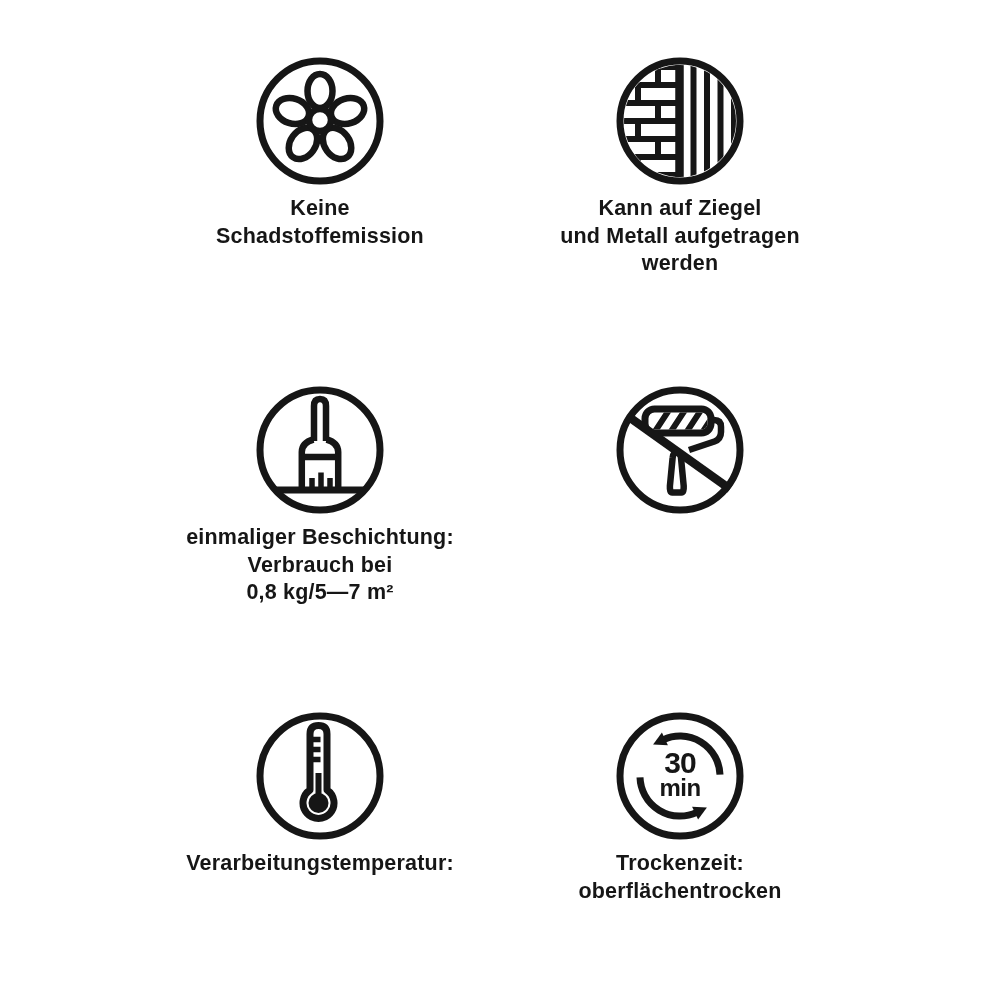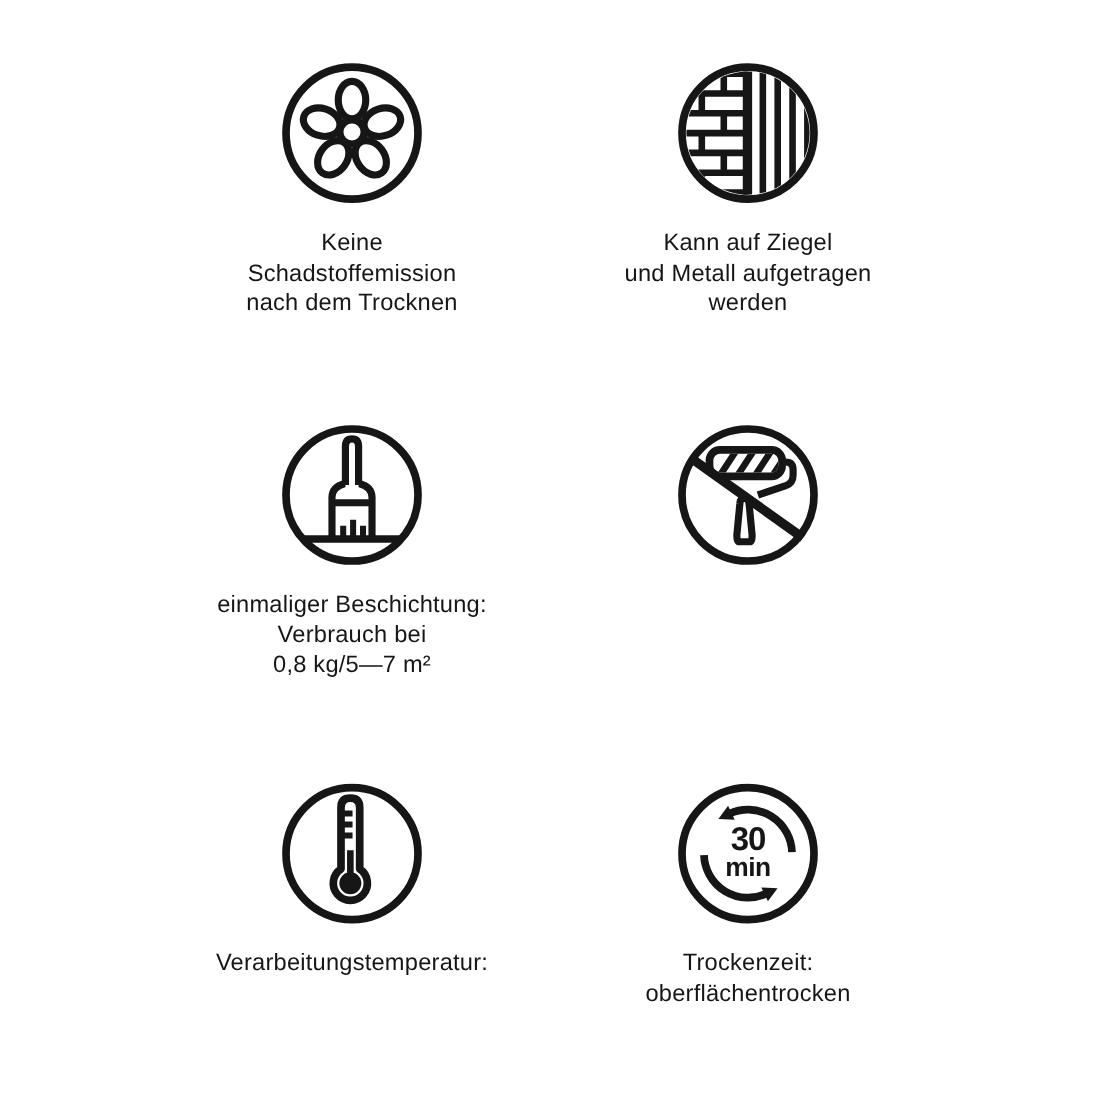--- a/index.html
+++ b/index.html
@@ -15,22 +15,22 @@
   }
   .c0{left:120px;top:57px}
   .c1{left:480px;top:57px}
   .c2{left:120px;top:386px}
   .c3{left:480px;top:386px}
   .c4{left:120px;top:712px}
   .c5{left:480px;top:712px}
   .icon{width:128px;height:128px;display:block;}
   .icon svg{width:128px;height:128px;display:block;color:var(--ink,#161616);}
   .caption{
-    margin-top:22px;text-align:center;
-    font-size:21.5px;line-height:27.5px;font-weight:400;
+    margin-top:10px;text-align:center;
+    font-size:21.5px;line-height:27.5px;font-weight:700;
     color:var(--ink,#161616);letter-spacing:.2px;white-space:nowrap;
   }
   .it30{font:700 30px "Liberation Sans",sans-serif;letter-spacing:-1px;}
   .itmin{font:700 24px "Liberation Sans",sans-serif;letter-spacing:-0.5px;}
 </style>
 </head>
 <body>
 
 <div class="stage">
 
@@ -44,21 +44,20 @@
           <ellipse cx="64" cy="34" rx="12.5" ry="17" transform="rotate(144 64 63)"></ellipse>
           <ellipse cx="64" cy="34" rx="12.5" ry="17" transform="rotate(216 64 63)"></ellipse>
           <ellipse cx="64" cy="34" rx="12.5" ry="17" transform="rotate(288 64 63)"></ellipse>
         </g>
         <circle cx="64" cy="63" r="11" fill="white" stroke-width="6.5"></circle>
       </svg>
     </span>
     <div class="caption">
       <div>Keine</div>
       <div>Schadstoffemission</div>
-      <div>nach dem Trocknen</div>
     </div>
   </div>
 
   <div class="cell c1">
     <span class="icon">
       <svg viewBox="0 0 128 128" fill="none" stroke="currentColor">
         <defs>
             <clipPath id="bclip">
               <circle cx="64" cy="64" r="56"></circle>
             </clipPath>

